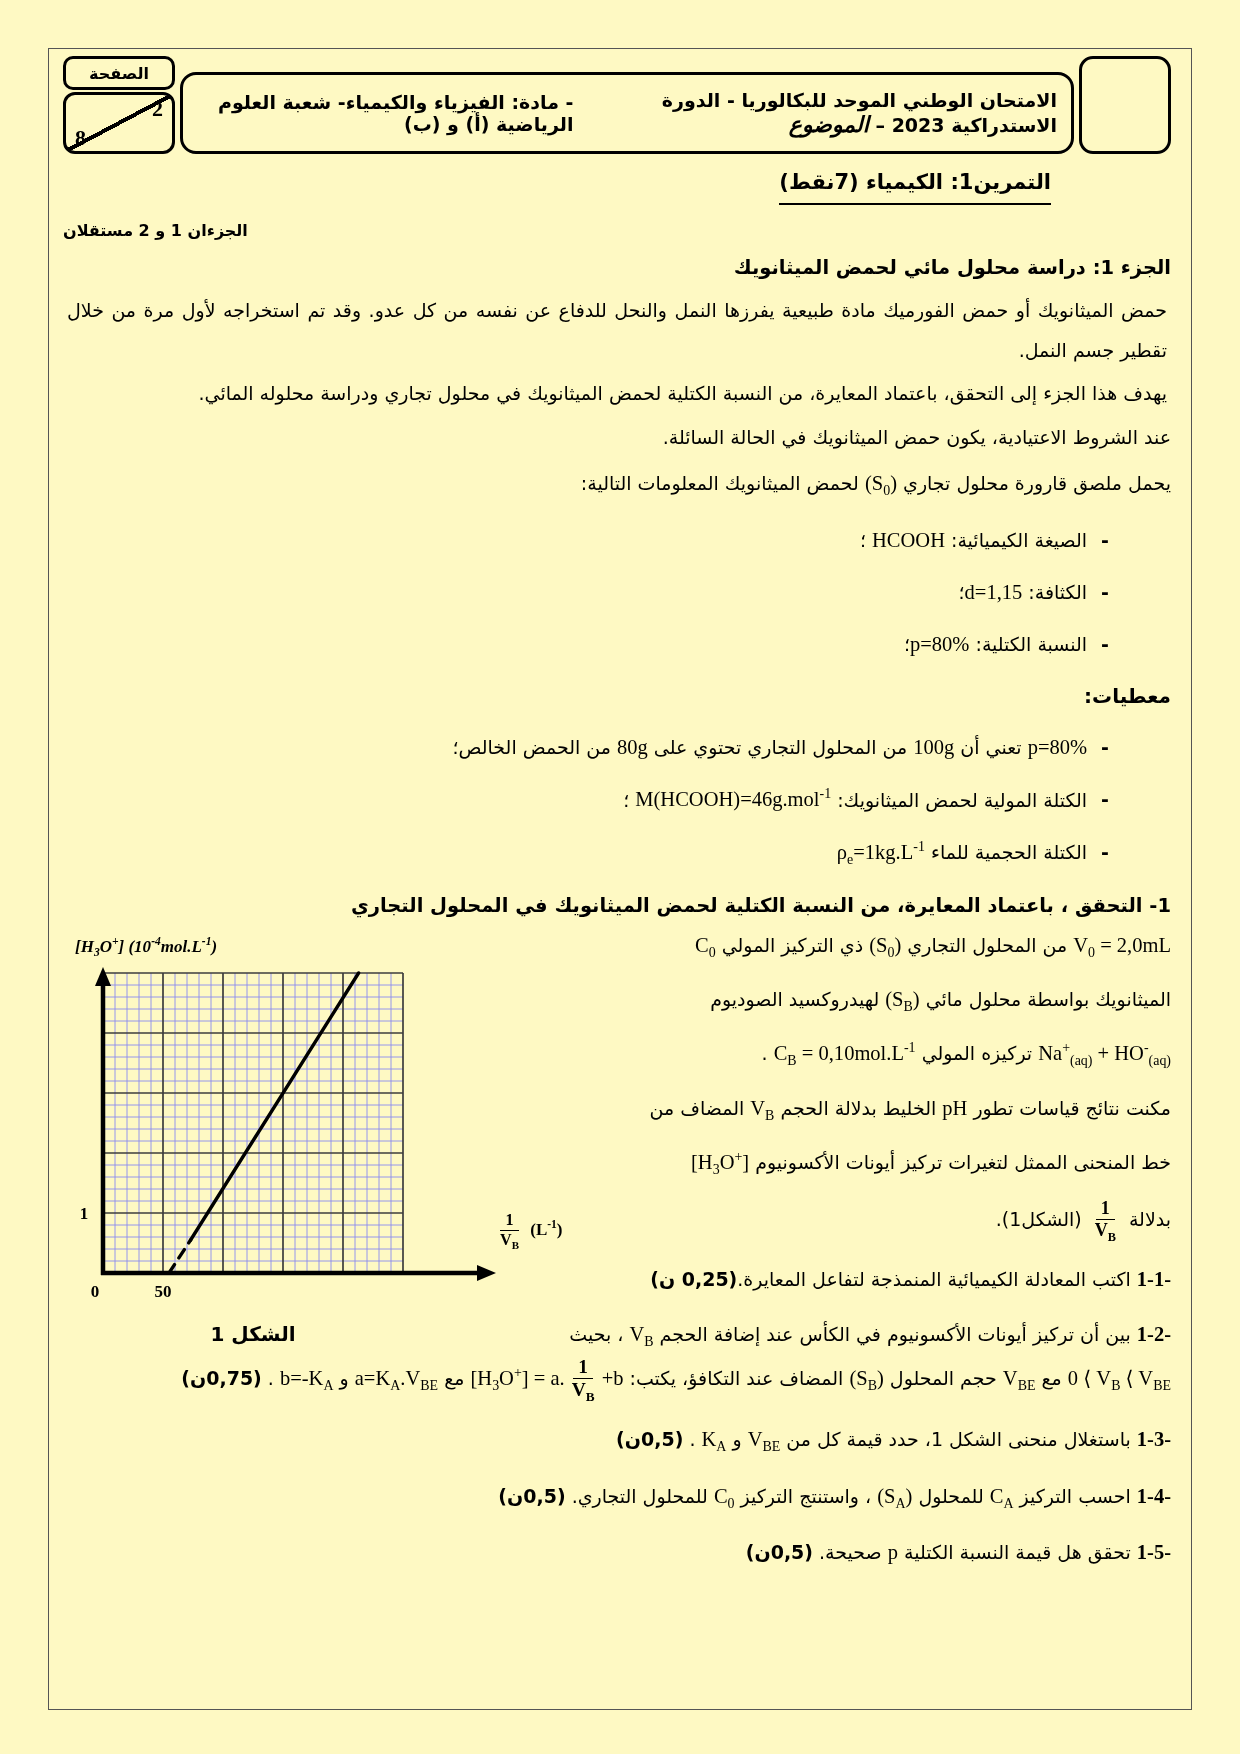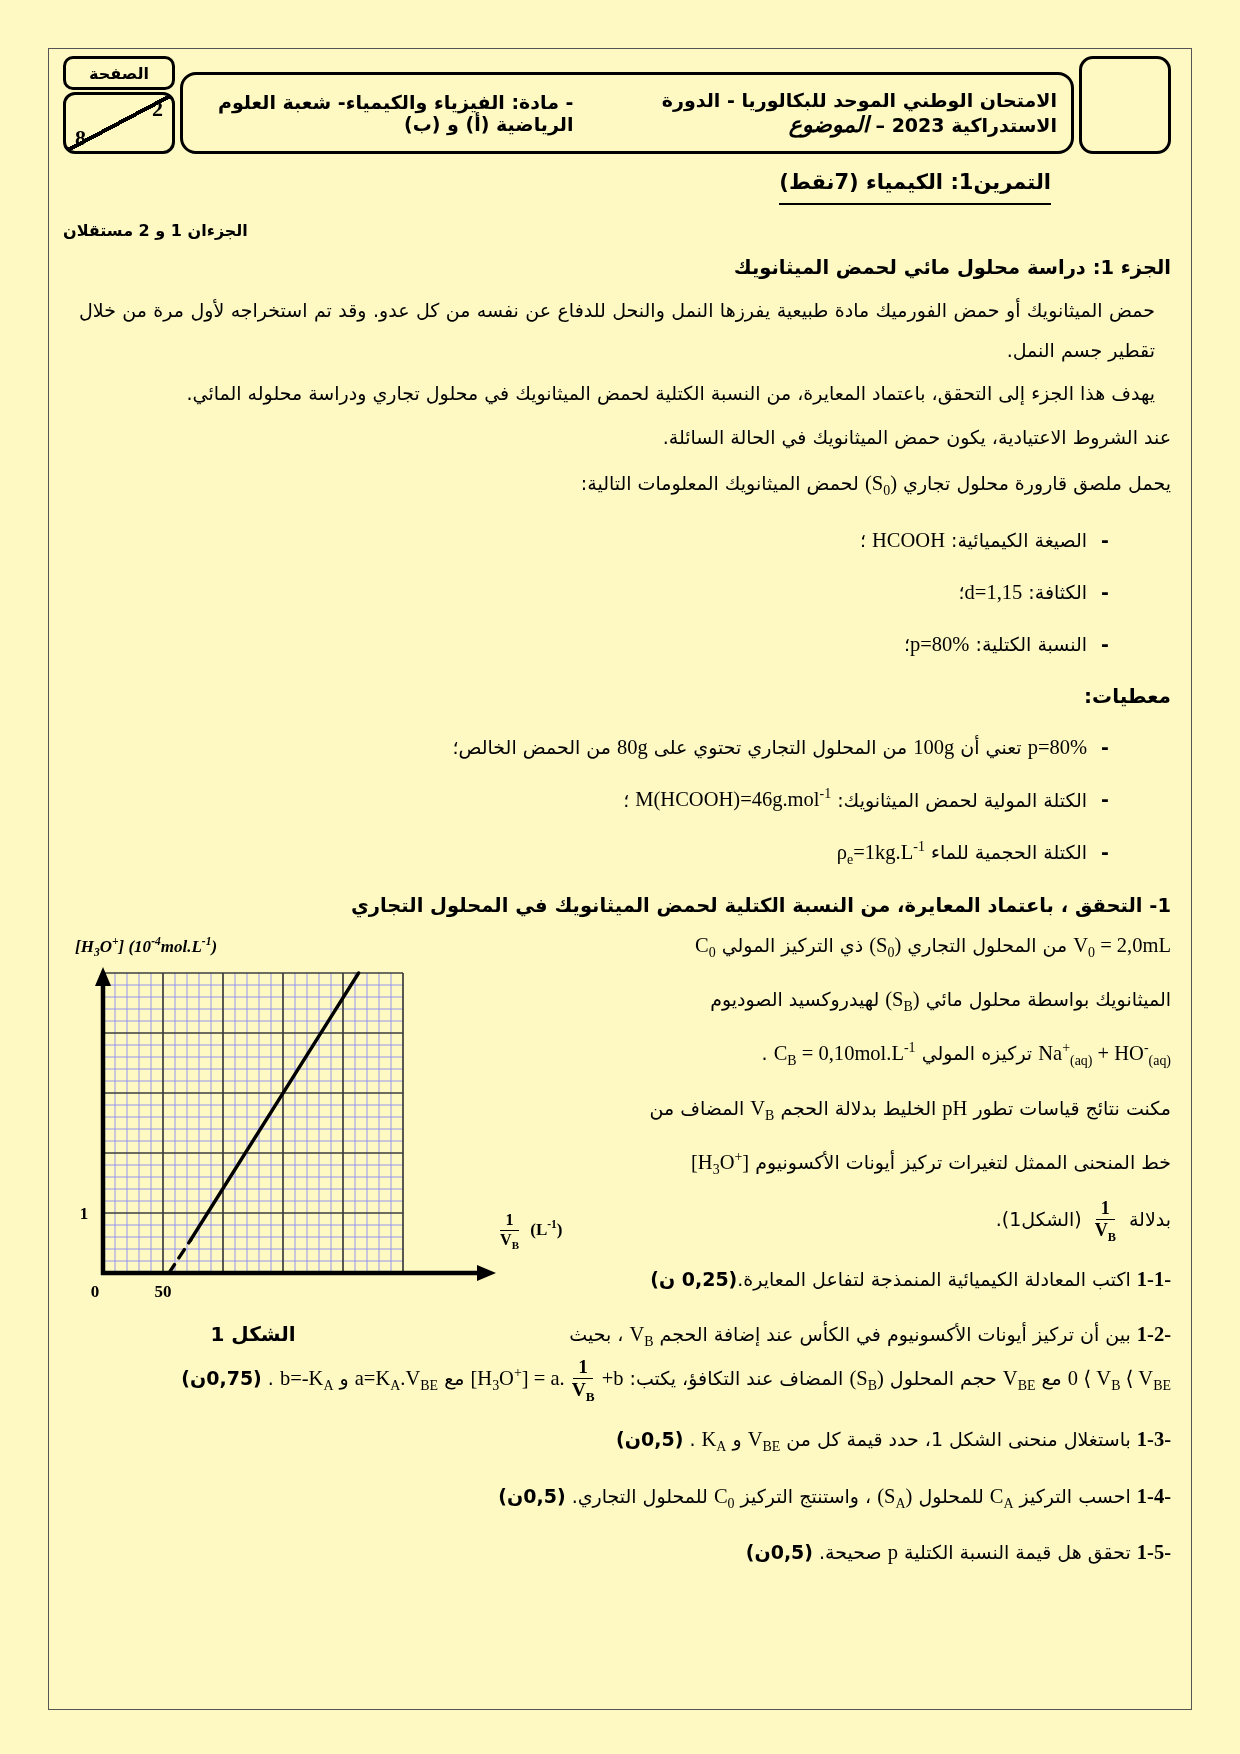--- a/index.html
+++ b/index.html
@@ -24,21 +24,21 @@
   .decor{font-family:"DejaVu Serif",serif;font-style:italic;font-size:22px;}
   .emptybox{width:86px;border:3px solid #000;border-radius:14px;}
   
   .content{direction:rtl;text-align:right;font-size:19px;line-height:1.55;margin-top:12px;}
   .ltr{direction:ltr;unicode-bidi:isolate;font-family:"Liberation Serif","DejaVu Serif",serif;font-size:1.08em;}
   sub,sup{font-size:68%;}
   .ex-title-row{text-align:right;margin:6px 120px 14px 0;}
   .ex-title{display:inline-block;font-weight:bold;font-size:21px;border-bottom:2.5px solid #000;padding-bottom:4px;}
   .note{text-align:left;font-weight:bold;font-size:16px;margin:4px 0 10px;}
   .part-heading,.sec-heading{font-weight:bold;font-size:19.5px;margin:6px 0;}
-  .para{margin:2px 16px;line-height:2.15;text-align:justify;}
+  .para{margin:2px 4px;line-height:2.15;text-align:justify;}
   .single{margin:4px 0;line-height:2.1;}
   .li{display:flex;gap:14px;padding-right:62px;margin:20px 0;align-items:baseline;}
   .li .dash{font-weight:bold;}
   .data-heading{font-weight:bold;font-size:20px;margin:10px 0 4px;}
   
   .figure{direction:ltr;float:left;width:500px;position:relative;margin:6px 4px 4px 0;}
   .ylabel{margin-left:12px;height:32px;font-family:"Liberation Serif",serif;font-weight:bold;
           font-style:italic;font-size:17px;text-align:left;}
   .g-minor{stroke:#8a8af0;stroke-width:0.9;}
   .g-major{stroke:#3d3d3d;stroke-width:1.7;}

